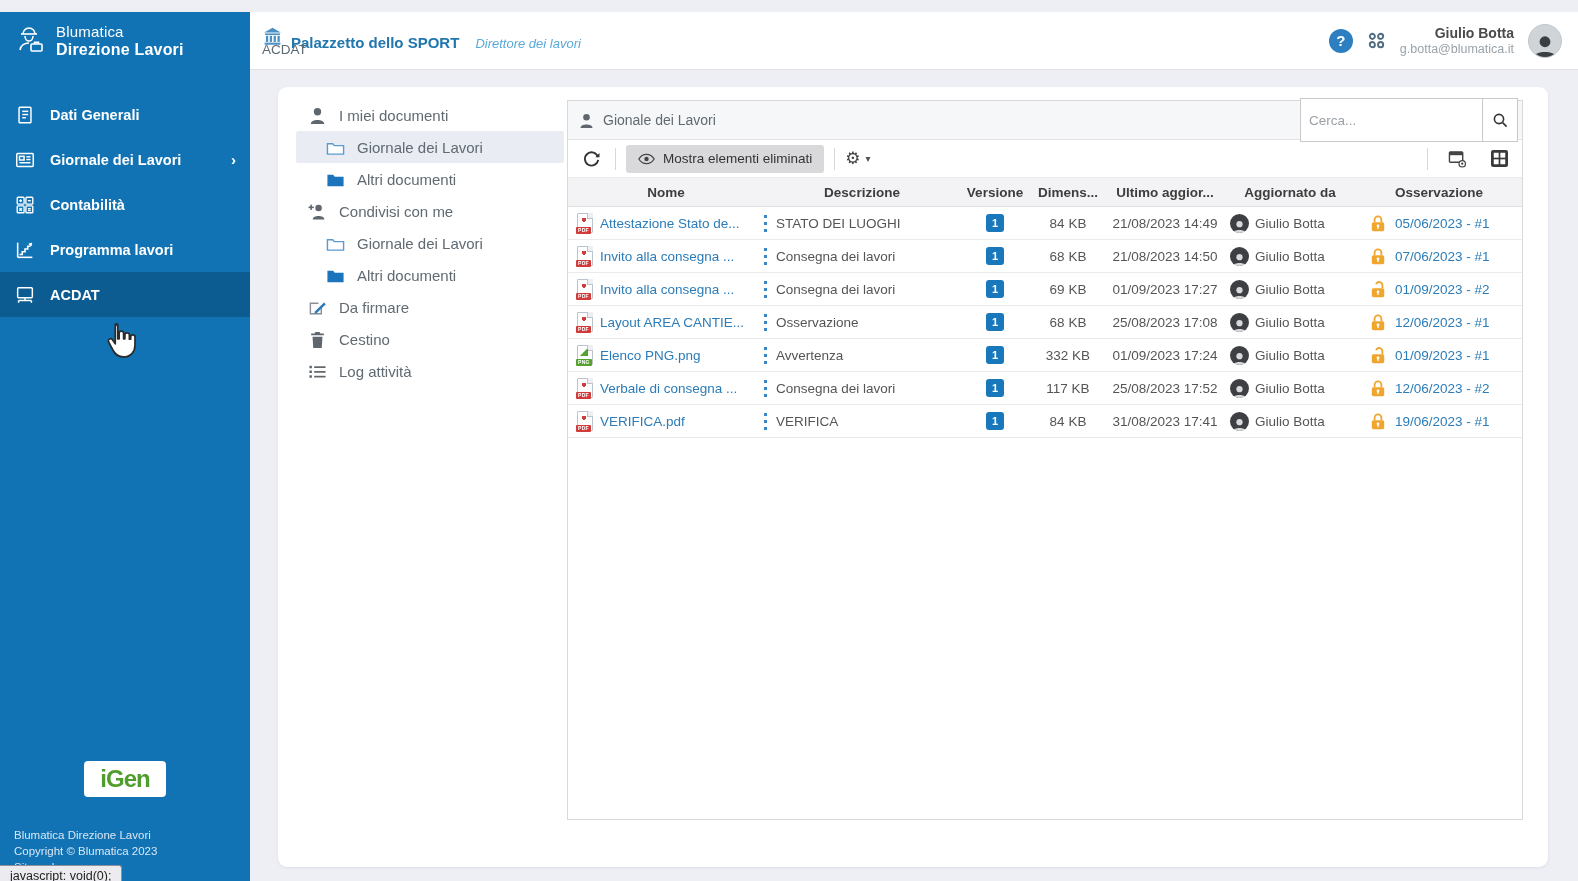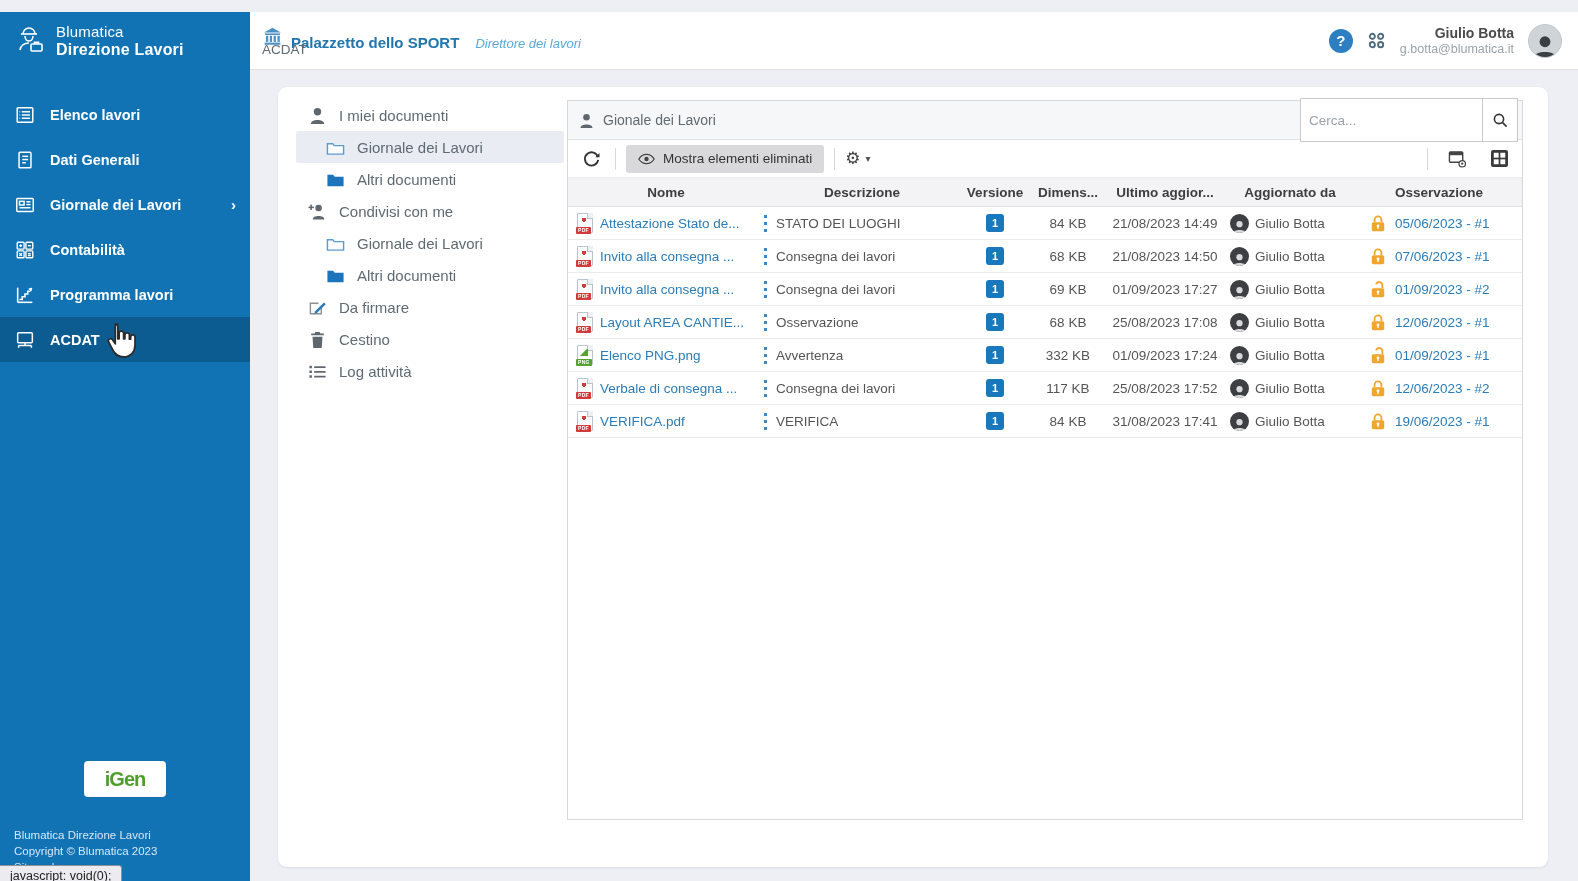--- a/index.html
+++ b/index.html
@@ -15,21 +15,21 @@
   .brand-text .l2{font-weight:700;font-size:16px;}
   .nav{margin-top:22px;}
   .nav-item{display:flex;align-items:center;gap:14px;height:45px;padding:0 14px;
             font-size:14.5px;font-weight:700;cursor:pointer;position:relative;}
   .nav-item.active{background:#0c5c92;}
   .nav-item .chev{margin-left:auto;font-size:15px;font-weight:700;}
   .nav-item svg{flex:0 0 22px;}
   .side-footer{position:absolute;left:0;bottom:18px;width:250px;}
   .igen-box{background:#fff;border-radius:4px;width:82px;height:36px;margin:0 auto 30px auto;
             display:flex;align-items:center;justify-content:center;}
-  .igen-text{color:#4f9d2d;font-weight:700;font-size:20px;letter-spacing:-1px;}
+  .igen-text{color:#4f9d2d;font-weight:700;font-size:24px;letter-spacing:-1px;}
   .side-lines{padding:0 14px;font-size:11.5px;line-height:16px;color:#d9e7f4;}
   .side-lines a{color:#d9e7f4;text-decoration:none;}
 
   
   .topbar{left:250px;top:0;width:1328px;height:57px;background:#fff;border-bottom:1px solid #e3e3e6;}
   .proj{position:absolute;left:12px;top:14px;display:flex;align-items:flex-end;gap:8px;}
   .proj-title{font-size:15px;font-weight:700;color:#2176ae;}
   .proj-role{font-size:13px;font-style:italic;color:#58a9da;margin-left:8px;}
   .crumb{position:absolute;left:12px;top:30px;font-size:13.5px;color:#5f6a72;}
   .userzone{position:absolute;right:16px;top:0;height:57px;display:flex;align-items:center;gap:14px;}
@@ -133,32 +133,20 @@
         <rect x="19" y="22" width="11" height="7" rx="1"></rect>
           <path d="M22.5 22v-1.6h4V22"></path>
       </svg>
     </span>
     <div class="brand-text">
       <div class="l1">Blumatica</div>
       <div class="l2">Direzione Lavori</div>
     </div>
   </div>
   <nav class="nav">
-    <div class="nav-item">
-      <svg width="22" height="22" viewBox="0 0 24 24" fill="none" stroke="#fff" stroke-width="1.6">
-        <rect x="3.5" y="4" width="17" height="16" rx="1"></rect>
-          <line x1="8.5" y1="8.5" x2="17.5" y2="8.5"></line>
-        <line x1="8.5" y1="12" x2="17.5" y2="12"></line>
-          <line x1="8.5" y1="15.5" x2="17.5" y2="15.5"></line>
-        <line x1="6" y1="8.5" x2="6.7" y2="8.5"></line>
-          <line x1="6" y1="12" x2="6.7" y2="12"></line>
-          <line x1="6" y1="15.5" x2="6.7" y2="15.5"></line>
-      </svg>
-      <span>Elenco lavori</span>
-    </div>
     <div class="nav-item">
       <svg width="22" height="22" viewBox="0 0 24 24" fill="none" stroke="#fff" stroke-width="1.6">
         <rect x="5.5" y="3.5" width="13" height="17" rx="1"></rect>
           <line x1="9" y1="8" x2="15.5" y2="8"></line>
         <line x1="9" y1="11.5" x2="15.5" y2="11.5"></line>
           <line x1="9" y1="15" x2="13" y2="15"></line>
       </svg>
       <span>Dati Generali</span>
     </div>
     <div class="nav-item">

